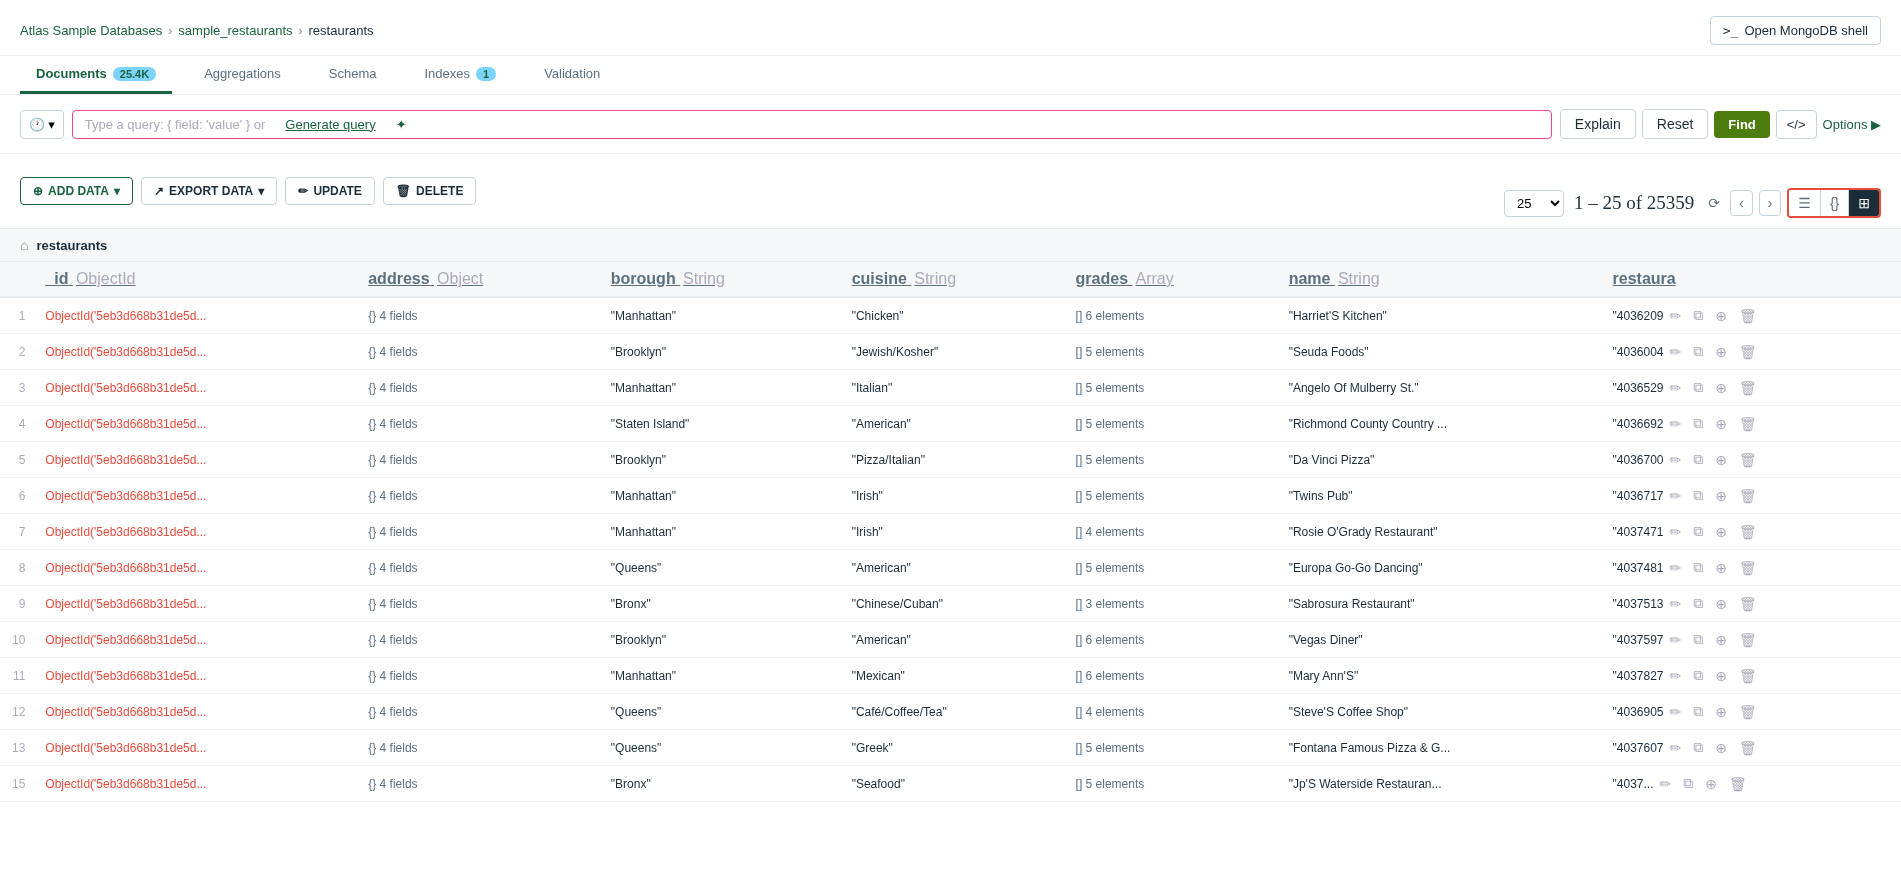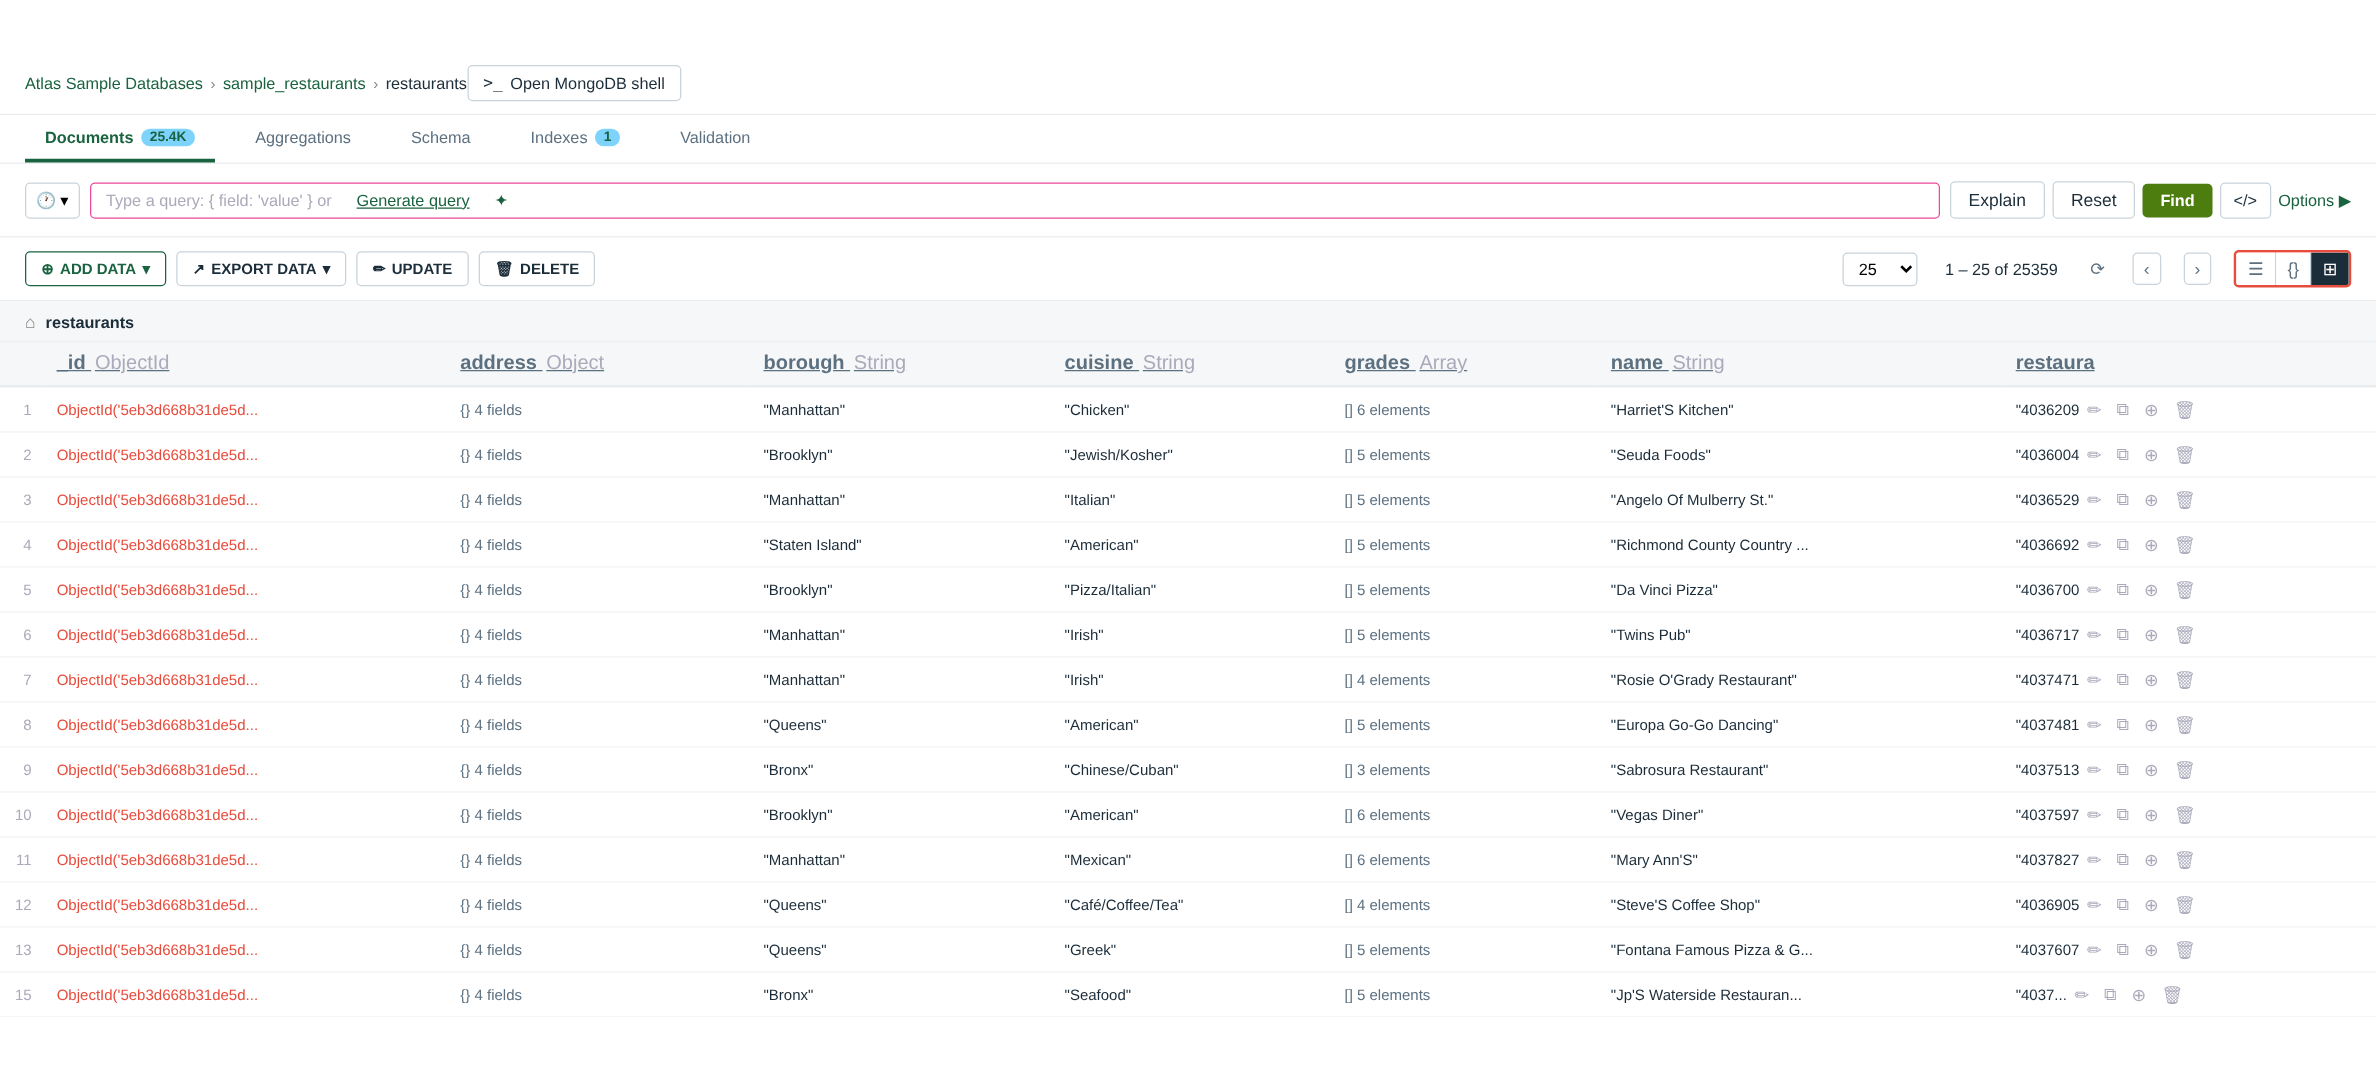--- a/index.html
+++ b/index.html
@@ -1,21 +1,21 @@
 <!DOCTYPE html>
 <html><head>
   <meta charset="utf-8">
   <style>
     * { box-sizing: border-box; margin: 0; padding: 0; }
     body { font-family: -apple-system, BlinkMacSystemFont, 'Segoe UI', sans-serif; font-size: 13px; background: #fff; color: #1c2d3a; }
 
     
     .breadcrumb-bar {
-      display: flex; align-items: center; 
-      padding: 16px 20px 10px 20px; border-bottom: 1px solid #e8ecef; margin-top: 36px;
+      display: flex; align-items: center; justify-content: space-between;
+      padding: 16px 20px 10px 20px; border-bottom: 1px solid #e8ecef;
     }
     .breadcrumb { display: flex; align-items: center; gap: 6px; font-size: 13px; }
     .breadcrumb-item { color: #1a6340; cursor: pointer; }
     .breadcrumb-sep { color: #888; font-size: 12px; }
     .breadcrumb-current { color: #1c2d3a; font-weight: 500; }
     .open-shell-btn {
       display: flex; align-items: center; gap: 6px;
       border: 1px solid #c8d3da; border-radius: 4px; padding: 6px 12px;
       background: #fff; cursor: pointer; font-size: 13px; color: #1c2d3a;
     }
@@ -81,27 +81,27 @@
       background: #fff; cursor: pointer; font-size: 12px; color: #1c2d3a; font-weight: 600;
     }
     .btn-delete {
       display: flex; align-items: center; gap: 5px;
       border: 1px solid #c8d3da; border-radius: 4px; padding: 6px 12px;
       background: #fff; cursor: pointer; font-size: 12px; color: #1c2d3a; font-weight: 600;
     }
 
     
     .pagination-controls {
-      display: flex; align-items: center; gap: 18px; margin-left: auto;
+      display: flex; align-items: center; gap: 6px; margin-left: auto; margin-top: 24px;
     }
     .page-size-select {
       border: 1px solid #c8d3da; border-radius: 4px; padding: 4px 8px;
       font-size: 13px; background: #fff; cursor: pointer;
     }
-    .page-info { font-size: 13px; color: #1c2d3a; padding: 0 4px; }
+    .page-info { font-size: 19px; color: #1c2d3a; padding: 0 4px; font-family: Liberation Serif, serif; }
     .page-nav-btn {
       border: 1px solid #c8d3da; border-radius: 4px; padding: 4px 8px;
       background: #fff; cursor: pointer; font-size: 14px; color: #5c7080;
     }
     .refresh-btn {
       border: none; background: none; cursor: pointer; font-size: 14px; color: #5c7080; padding: 4px;
     }
 
     
     .view-toggle {

